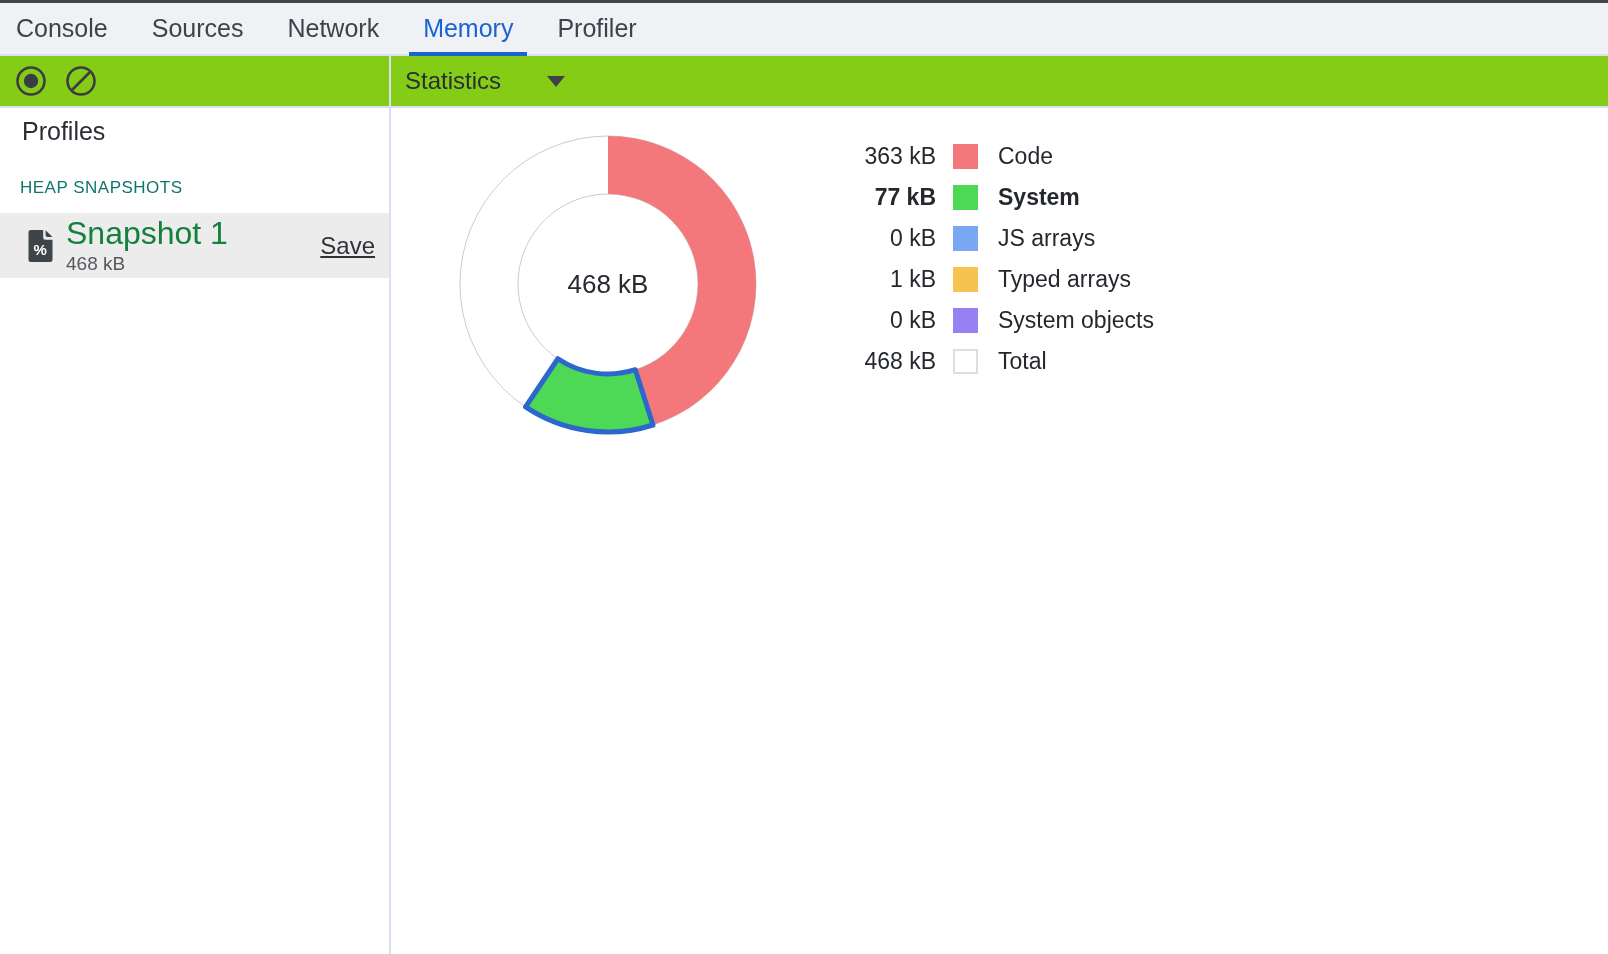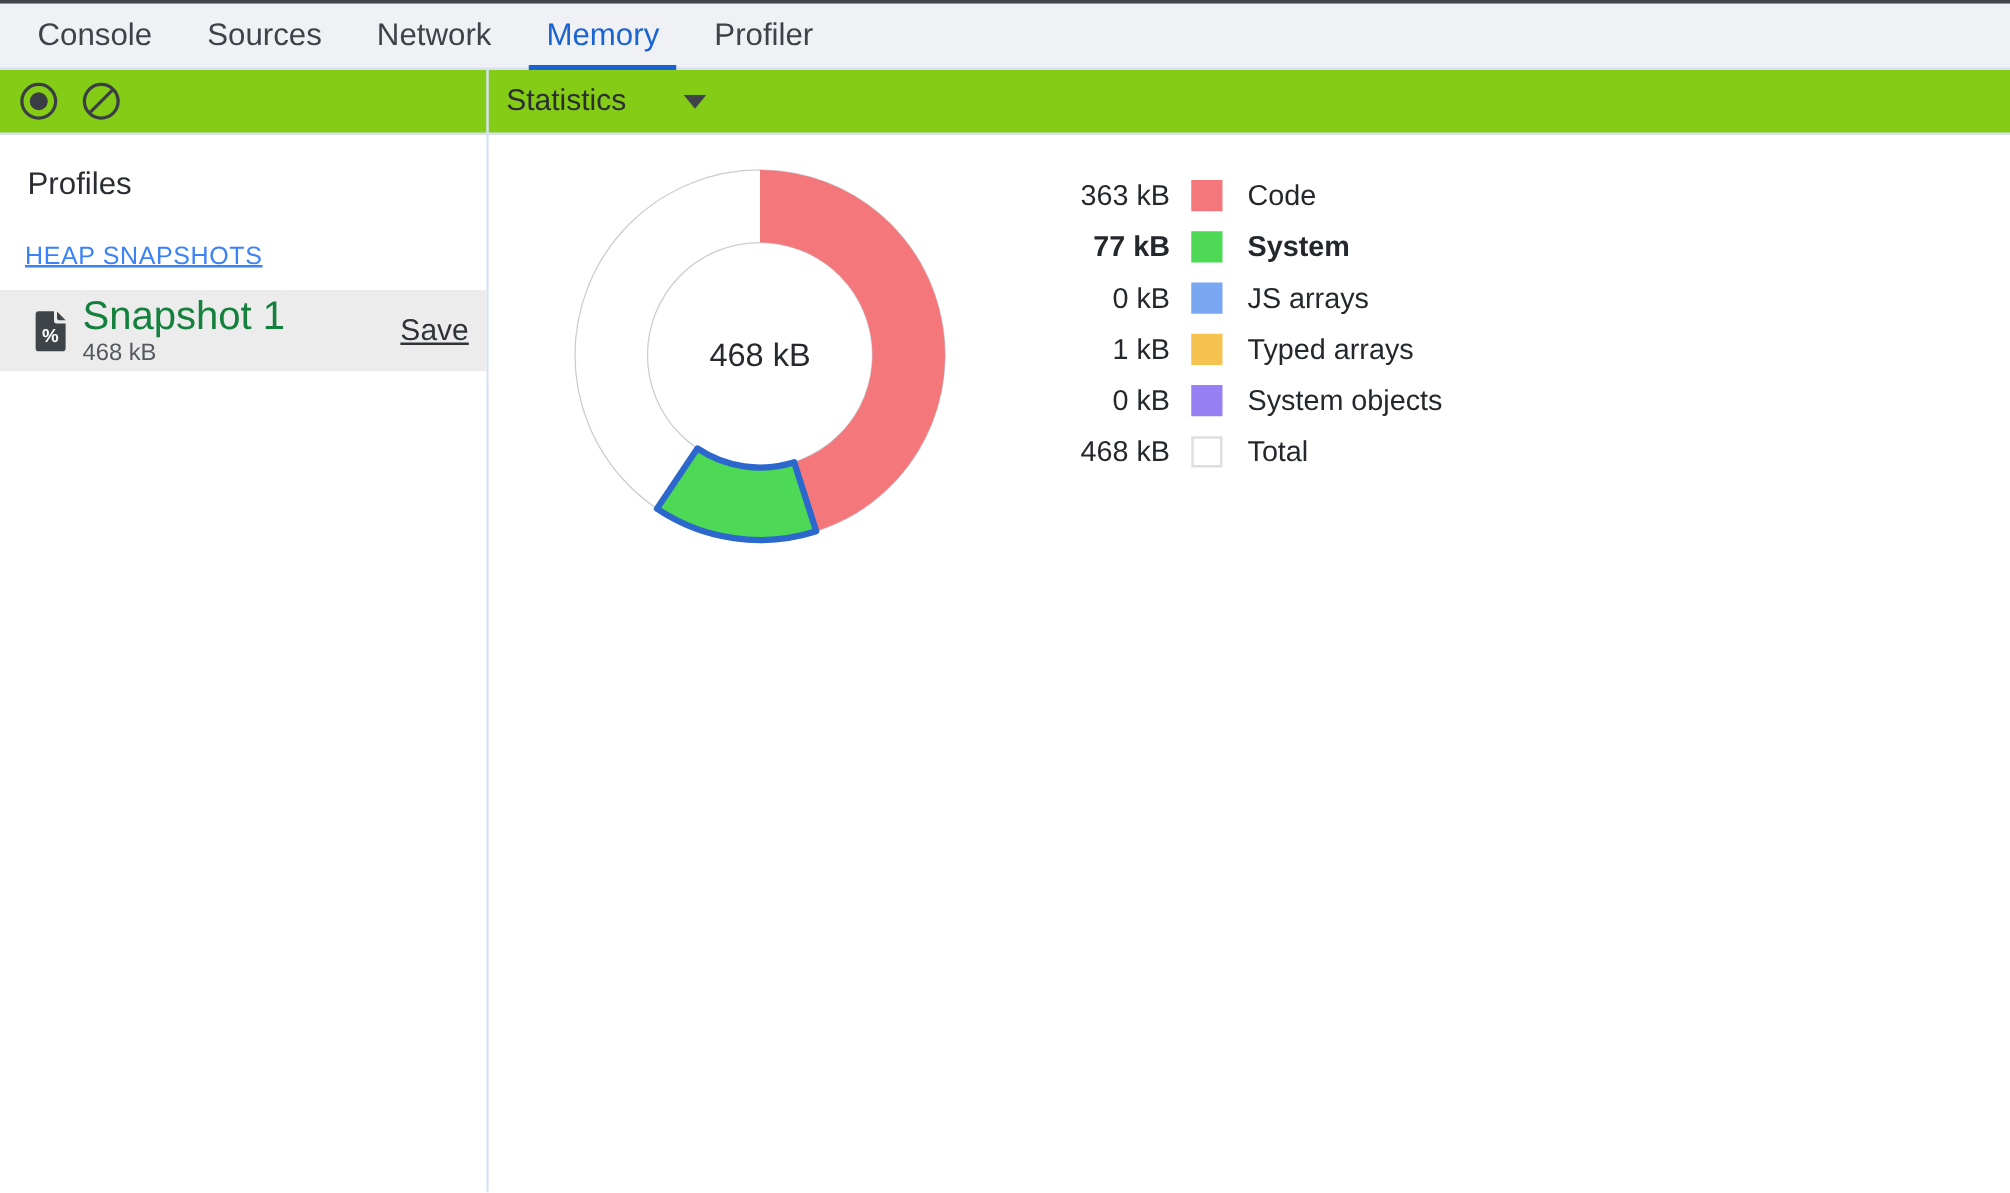--- a/index.html
+++ b/index.html
@@ -13,21 +13,21 @@
   .top-strip {
     position: absolute; left: 0; top: 0; width: 100%; height: 3px;
     background: #42464c;
   }
   
   .tabbar {
     position: absolute; left: 0; top: 3px; width: 100%; height: 53px;
     background: #eff1f5;
     border-bottom: 2px solid #d8e1f3;
     display: flex; align-items: stretch;
-    padding-left: 16px;
+    padding-left: 2px;
   }
   .tab {
     position: relative;
     display: flex; align-items: center;
     padding: 0 14px;
     margin-right: 16px;
     font-size: 25px;
     color: #3f4349;
     cursor: default;
     white-space: nowrap;
@@ -70,28 +70,27 @@
   .vdivider {
     position: absolute; left: 389px; top: 56px; bottom: 0; width: 2px;
     background: #d8e1f3;
   }
   
   .sidebar {
     position: absolute; left: 0; top: 108px; width: 389px; bottom: 0;
     background: #ffffff;
   }
   .profiles-title {
-    margin: 25px 0 0 22px;
+    margin: 9px 0 0 22px;
     font-size: 25px; color: #2a2e33;
   }
   .section-title {
     margin: 32px 0 15px 20px;
-    font-size: 20px; color: #3b82f6;
+    font-size: 17px; color: #0f766e;
     letter-spacing: 0.5px;
-    text-decoration: underline;
   }
   .snapshot-row {
     height: 65px;
     background: var(--row-bg, #ececec);
     display: flex; align-items: center;
     padding: 0 12px 0 27px;
     cursor: pointer;
   }
   .snapshot-text { margin-left: 12px; line-height: 1.1; }
   .snapshot-name { font-size: 32px; color: #15803d; }

